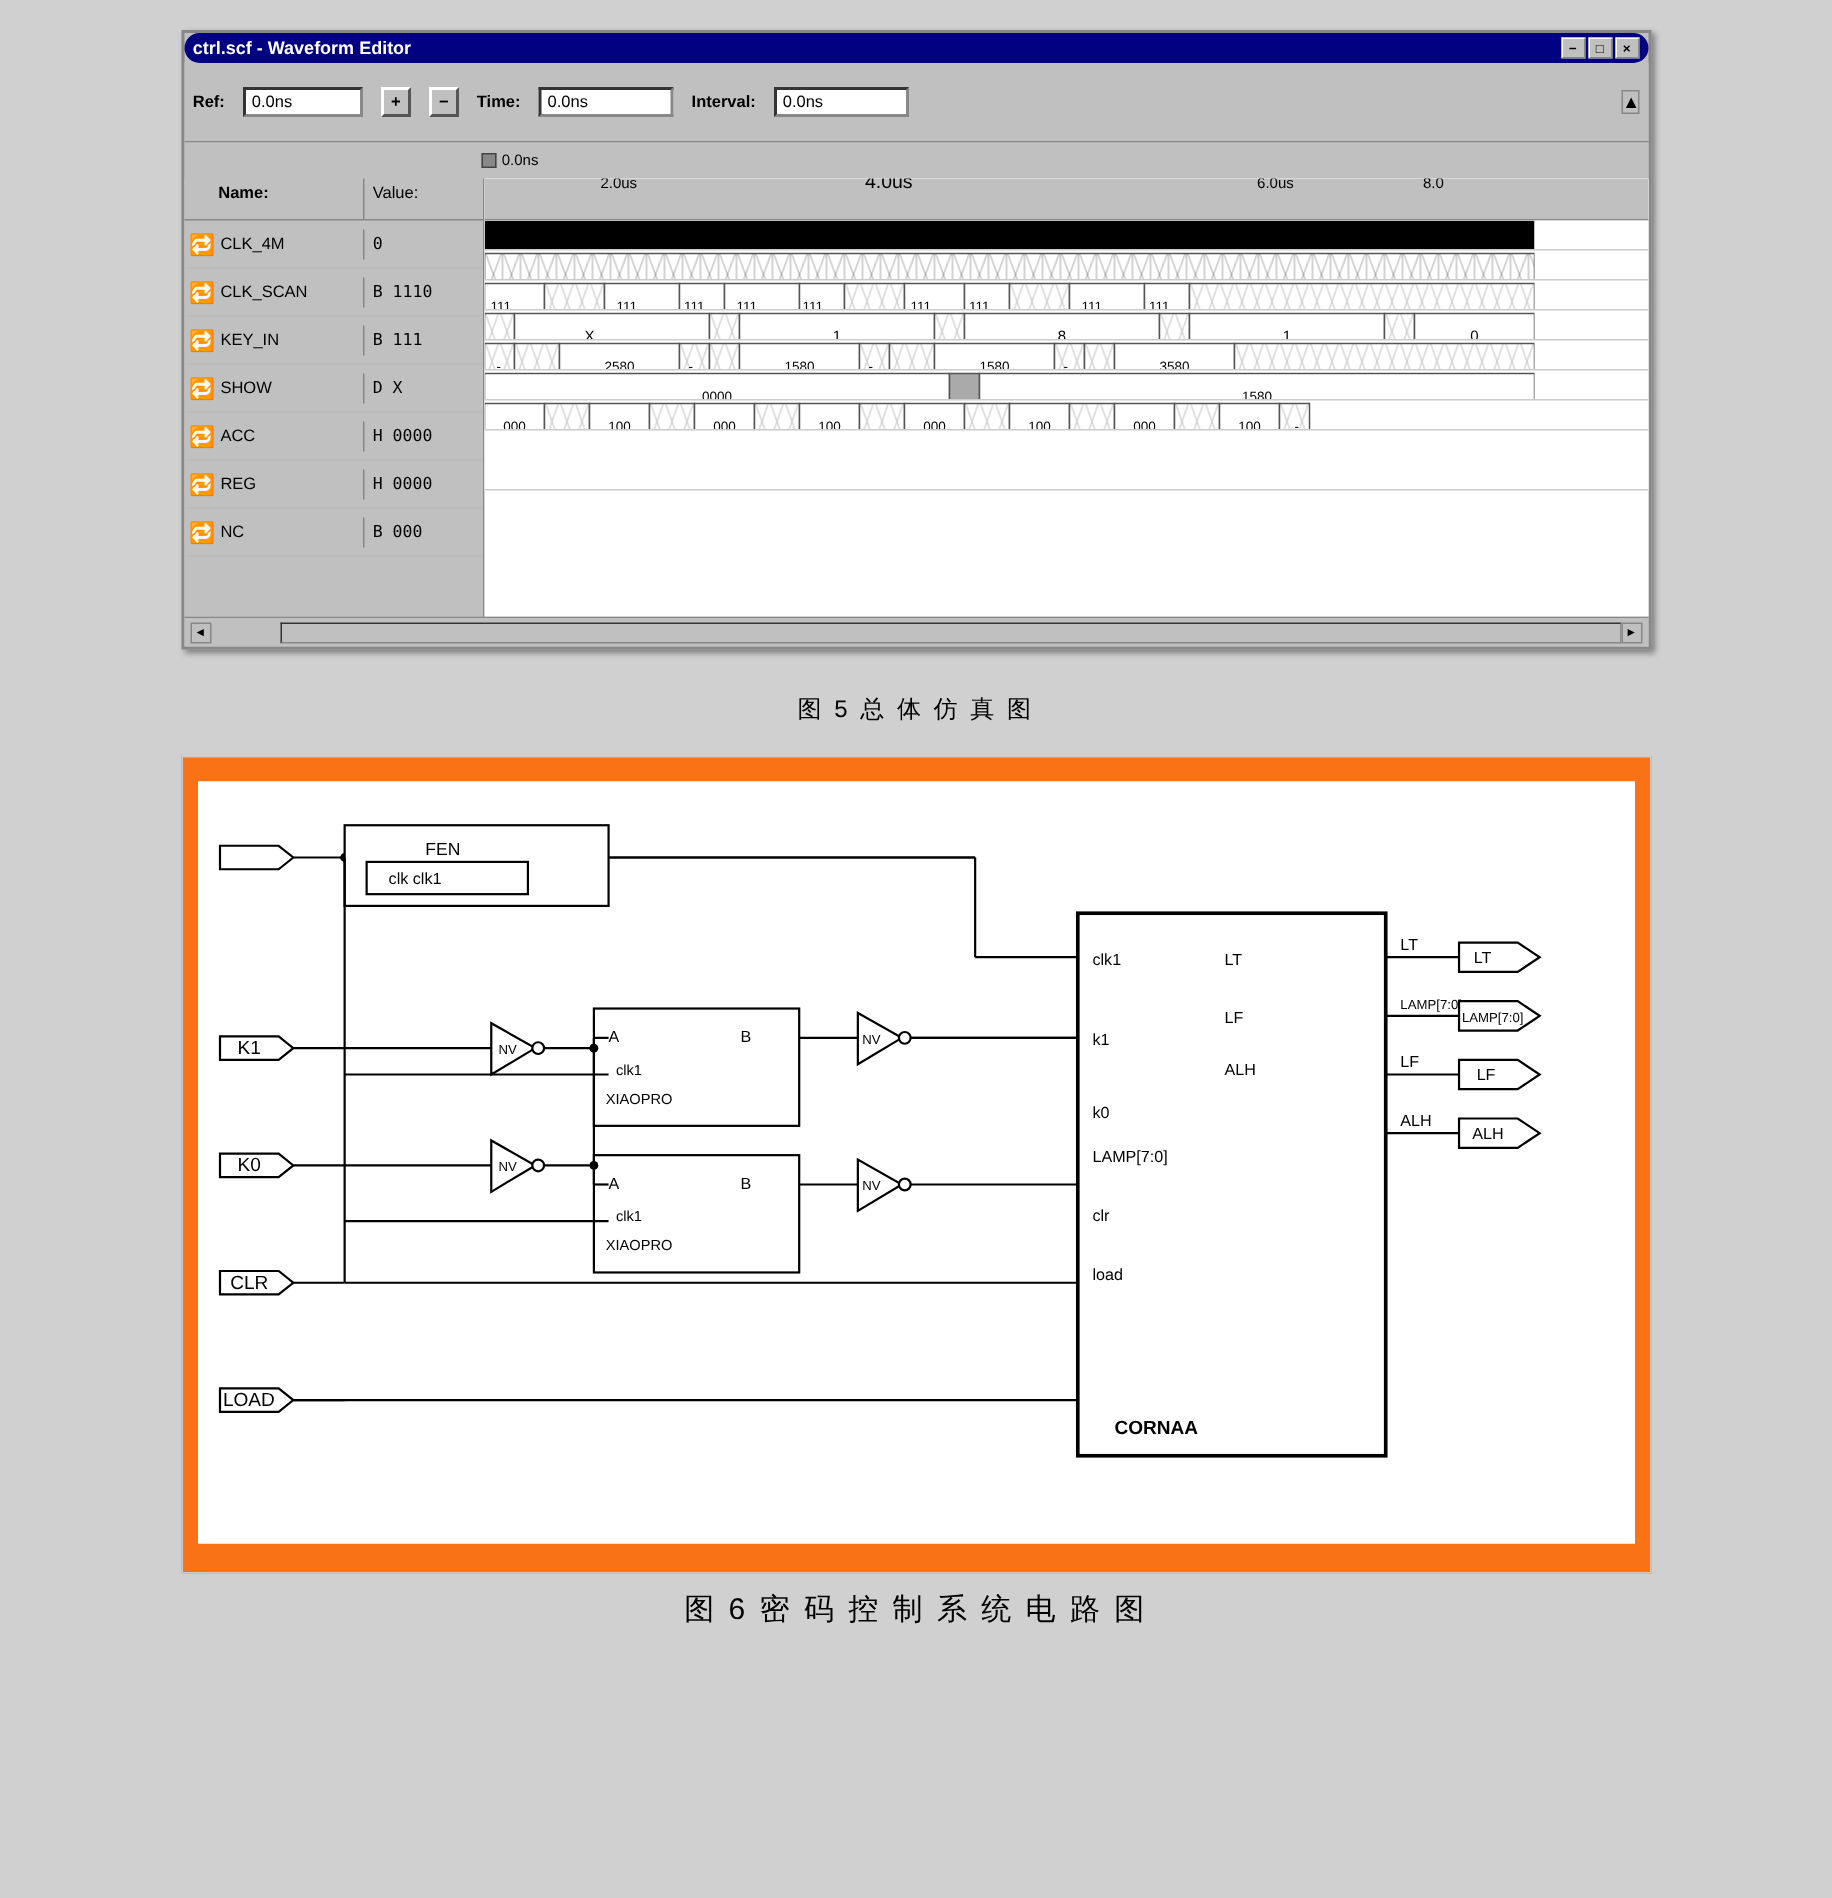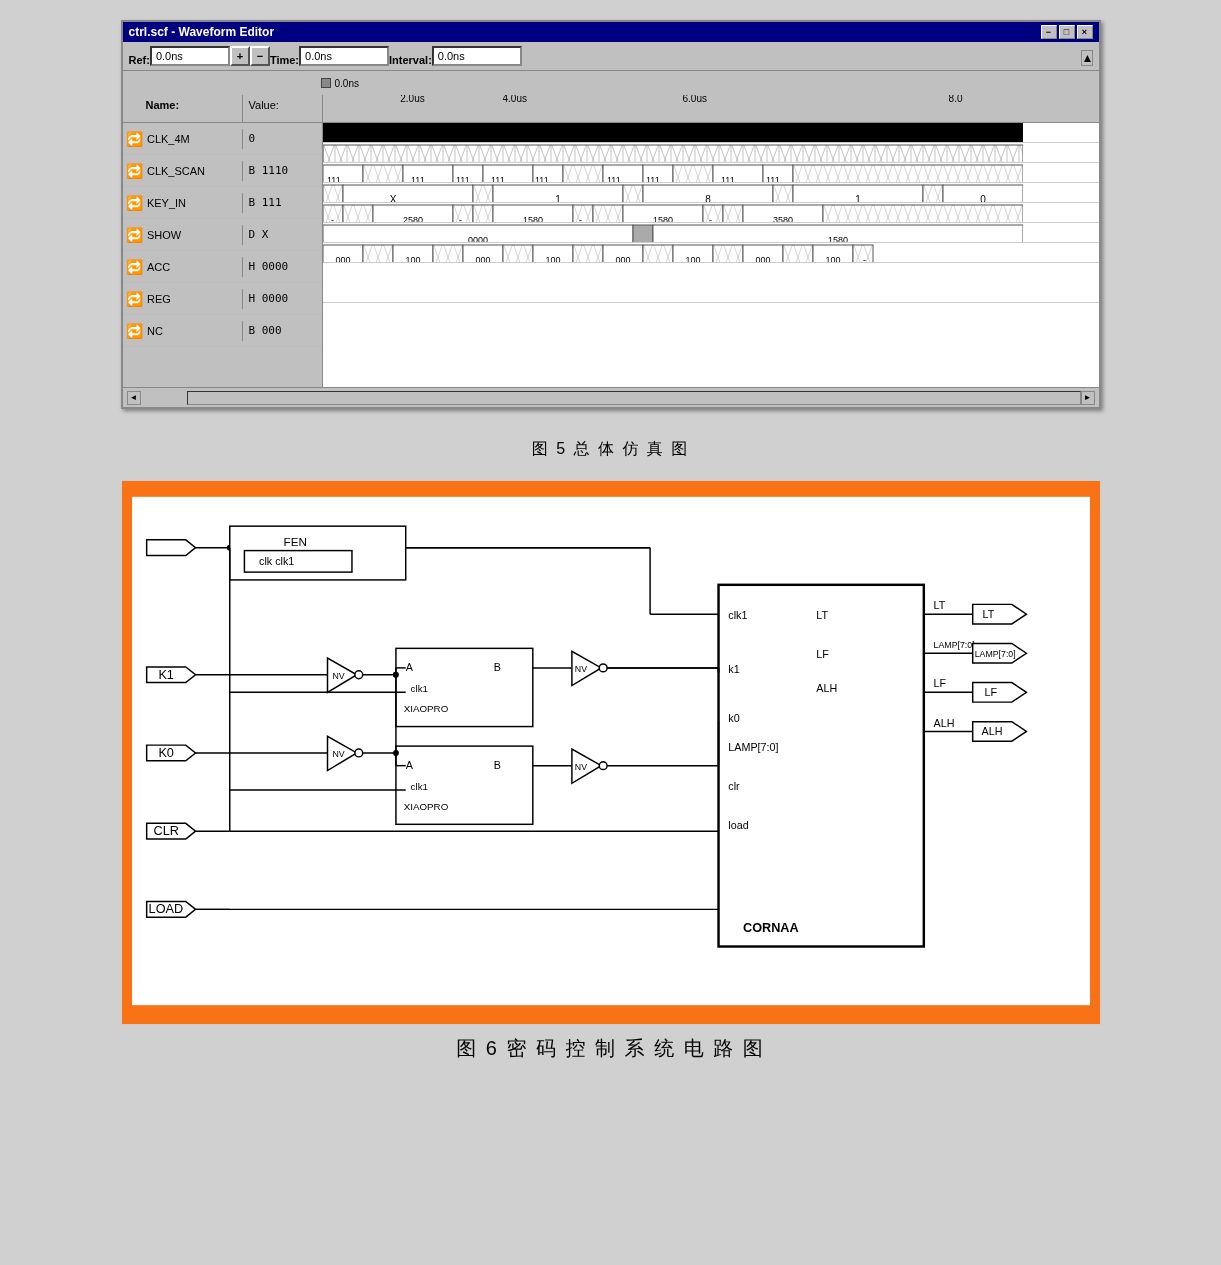--- a/index.html
+++ b/index.html
@@ -26,20 +26,21 @@
 
     .title-bar {
       background: #000080;
       color: white;
       padding: 3px 6px;
       font-size: 12px;
       font-weight: bold;
       display: flex;
       justify-content: space-between;
       align-items: center;
+      border-radius: 10px;
     }
 
     .title-bar-controls {
       display: flex;
       gap: 2px;
     }
 
     .title-btn {
       width: 16px;
       height: 14px;
@@ -50,23 +51,23 @@
       font-size: 9px;
       display: flex;
       align-items: center;
       justify-content: center;
       cursor: pointer;
       color: black;
     }
 
     .toolbar-row {
       display: flex;
-      align-items: flex-end;
-      padding: 4px 6px;
-      gap: 0;
+      align-items: center;
+      padding: 16px 6px;
+      gap: 12px;
       background: #c0c0c0;
       border-bottom: 1px solid #888;
     }
 
     .toolbar-label {
       font-size: 11px;
       font-weight: bold;
     }
 
     .toolbar-input {
@@ -315,22 +316,22 @@
         <div class="signal-value">B 000</div>
       </div>
 
       <div style="height:40px;"></div>
     </div>
 
     <div class="waveform-area">
 
       <div class="waveform-scale">
         <span style="font-size:10px; width:180px; text-align:center;">2.0us</span>
-        <span style="font-size:10px; width:180px; ">4.0us</span>
-        <span style="font-size:10px; width:180px; text-align:left;">6.0us</span>
+        <span style="font-size:13px; width:180px; text-align:center;">4.0us</span>
+        <span style="font-size:10px; width:180px; text-align:right;">6.0us</span>
         <span style="font-size:10px; width:100px; text-align:right;">8.0</span>
       </div>
 
       <div class="waveform-rows">
 
         <div class="wave-row">
           <svg width="700" height="32">
             <rect x="0" y="0" width="700" height="32" fill="black"></rect>
 
           </svg>

